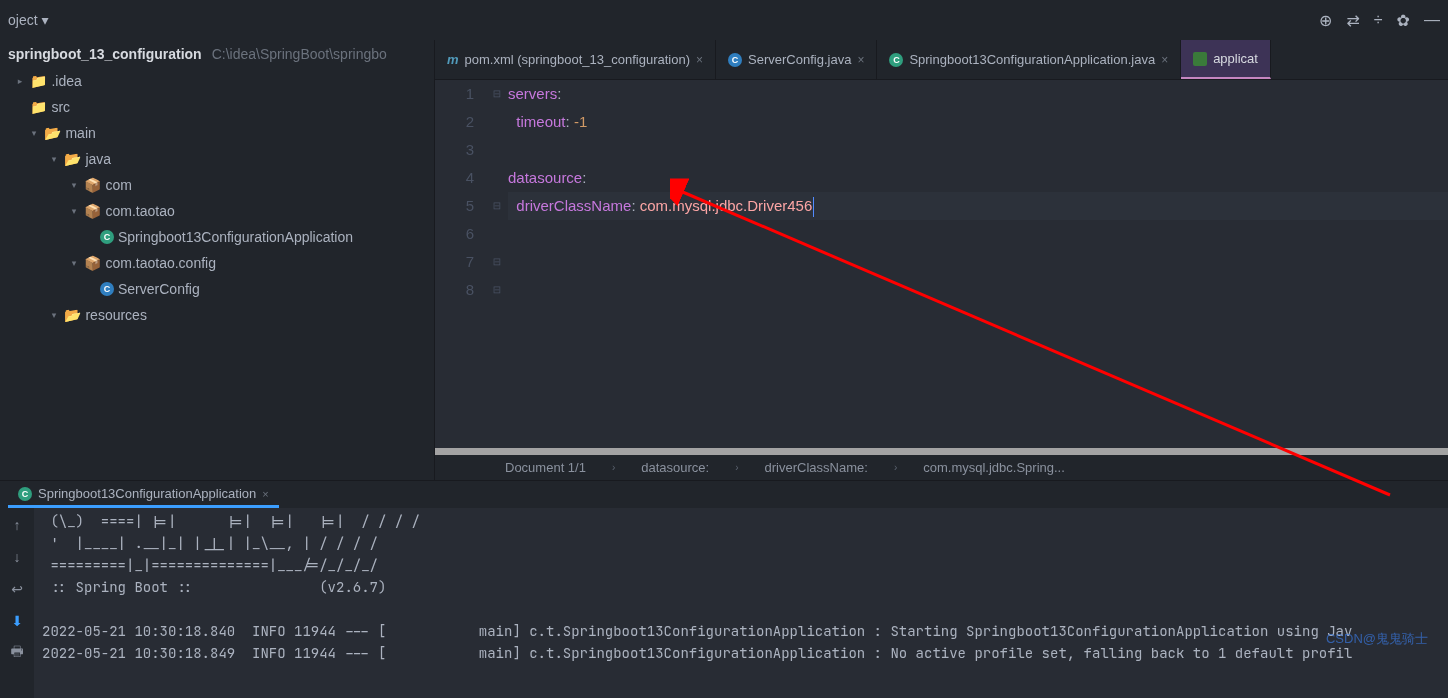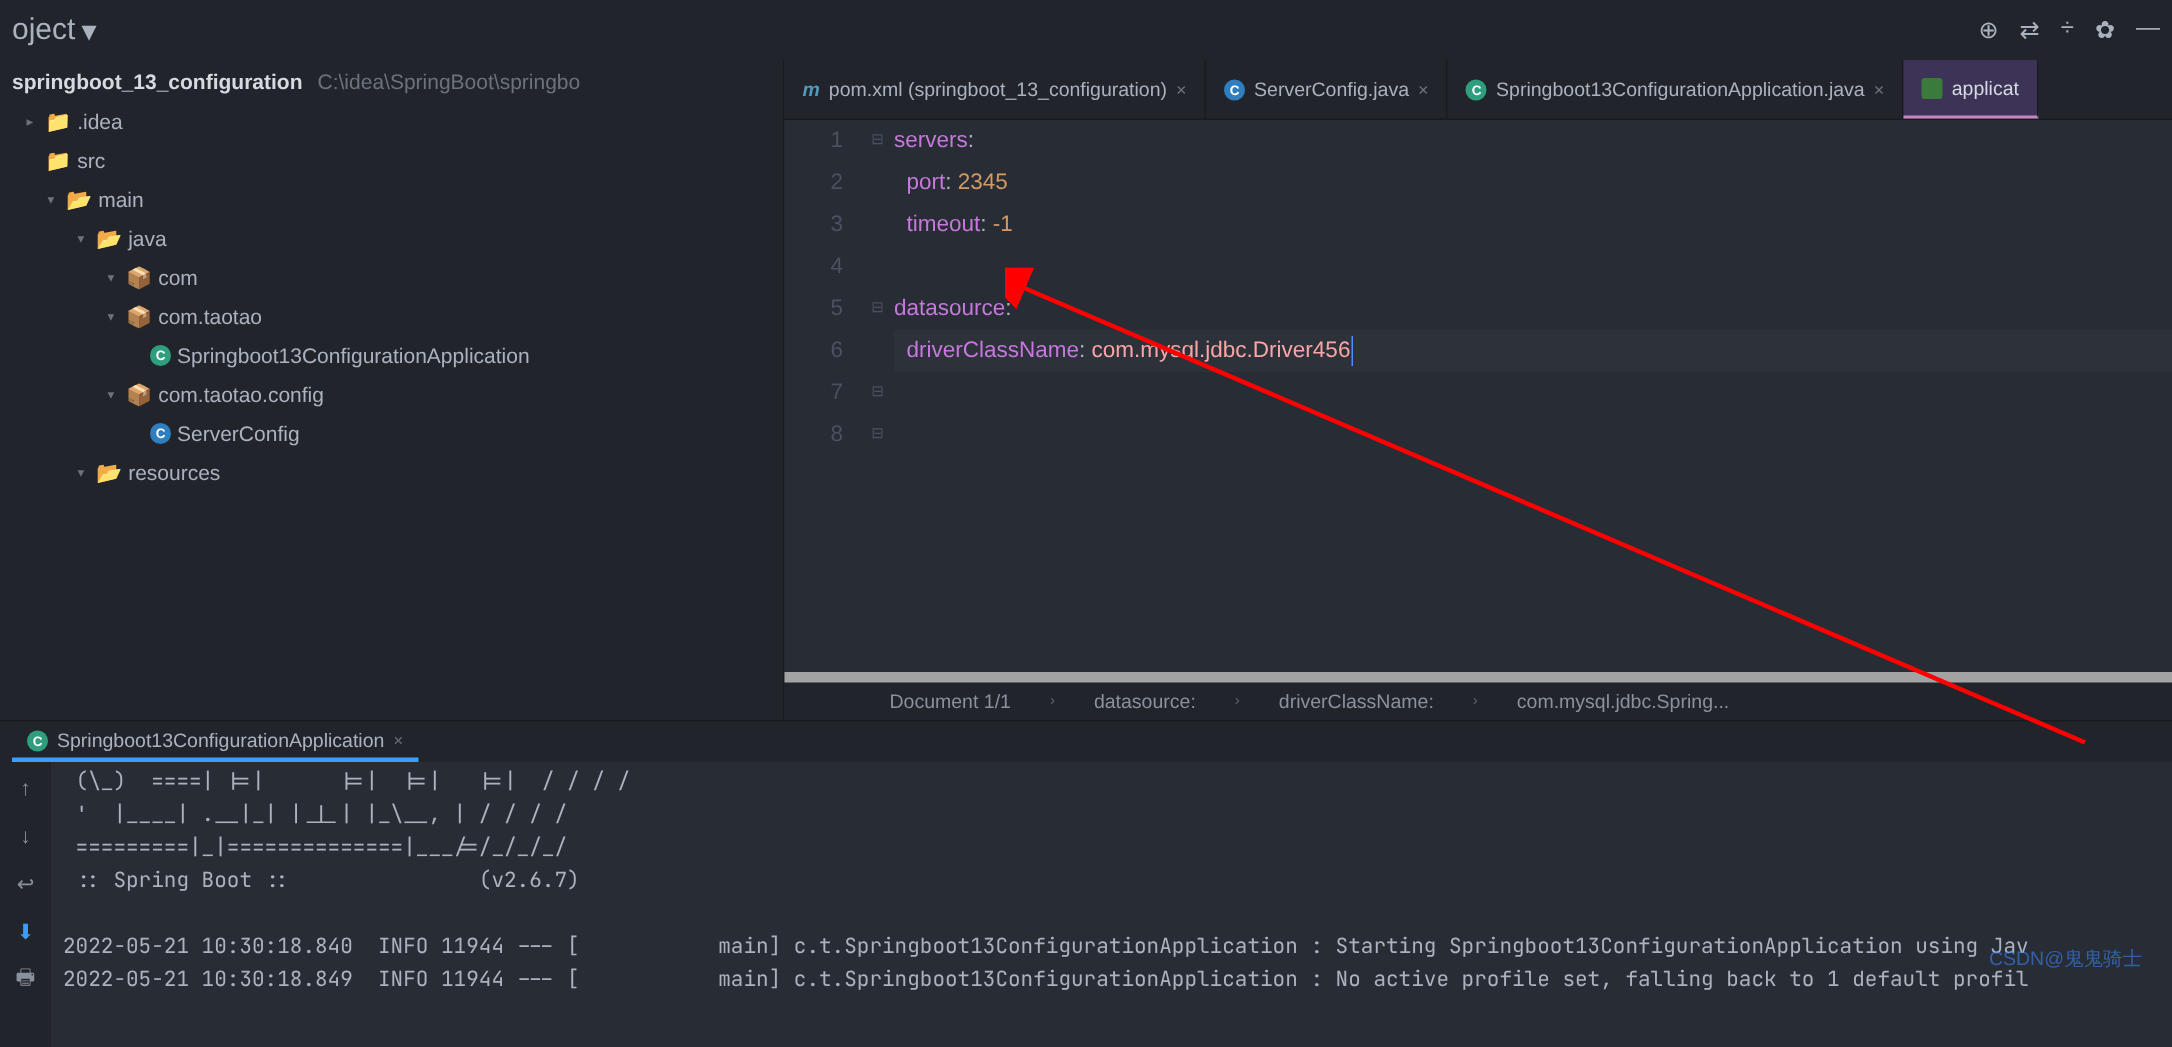--- a/index.html
+++ b/index.html
@@ -1,28 +1,28 @@
 <!DOCTYPE html>
 <html><head>
 <meta charset="utf-8">
 <style>
 * { margin:0; padding:0; box-sizing:border-box; font-family:"Segoe UI",Arial,sans-serif; }
 body { background:#21252b; color:#abb2bf; width:1448px; height:698px; overflow:hidden; position:relative; }
 
 
 .toolbar { height:40px; background:#21252b; display:flex; align-items:center; padding:0 8px; gap:6px; }
-.proj-btn { color:#abb2bf; font-size:20px; display:flex; align-items:center; gap:4px; cursor:pointer; }
+.proj-btn { color:#abb2bf; font-size:14px; display:flex; align-items:center; gap:4px; cursor:pointer; }
 .tool-icons { margin-left:auto; display:flex; gap:14px; color:#abb2bf; }
 .tool-icons span { cursor:pointer; font-size:16px; }
 
 
 .main { display:flex; height:440px; }
 
 
-.sidebar { width:523px; background:#21252b; border-right:1px solid #181a1f; font-size:14px; overflow:hidden; }
+.sidebar { width:435px; background:#21252b; border-right:1px solid #181a1f; font-size:14px; overflow:hidden; }
 .proj-root { padding:6px 8px; display:flex; align-items:center; gap:6px; }
 .proj-root .name { color:#d7dae0; font-weight:bold; }
 .proj-root .path { color:#6b727d; margin-left:4px; }
 .tree-item { display:flex; align-items:center; gap:4px; padding:5px 0; cursor:pointer; color:#abb2bf; }
 .tree-item .arrow { width:12px; text-align:center; font-size:9px; color:#6b727d; }
 .folder-ico { color:#6b727d; }
 .folder-ico.open { color:#5c97c9; }
 .folder-ico.src { color:#5c97c9; }
 .folder-ico.res { color:#c07b3c; }
 .cls-ico { width:14px; height:14px; border-radius:50%; background:#2f9e7e; display:inline-flex; align-items:center; justify-content:center; font-size:9px; color:#fff; font-weight:bold; }
@@ -188,21 +188,20 @@
           <div></div>
           <div></div>
           <div></div>
           <div>⊟</div>
           <div></div>
           <div>⊟</div>
           <div>⊟</div>
       </div>
       <div class="code" id="code-body">
           <div class="code-line"><span class="k-key">servers</span><span class="k-col">:</span></div>
-          <div class="code-line">  <span class="k-key">port</span><span class="k-col">:</span><span class="k-num"> 2345</span></div>
           <div class="code-line">  <span class="k-key">timeout</span><span class="k-col">:</span><span class="k-num"> -1</span></div>
           <div class="code-line"></div>
           <div class="code-line"><span class="k-key">datasource</span><span class="k-col">:</span></div>
           <div class="code-line cur">  <span class="k-key">driverClassName</span><span class="k-col">:</span><span class="k-val"> com.mysql.jdbc.Driver456</span><span class="caret"></span></div>
         </div>
     </div>
 
     <div class="breadcrumb">
       <span>Document 1/1</span>
         <span class="sep">›</span>

